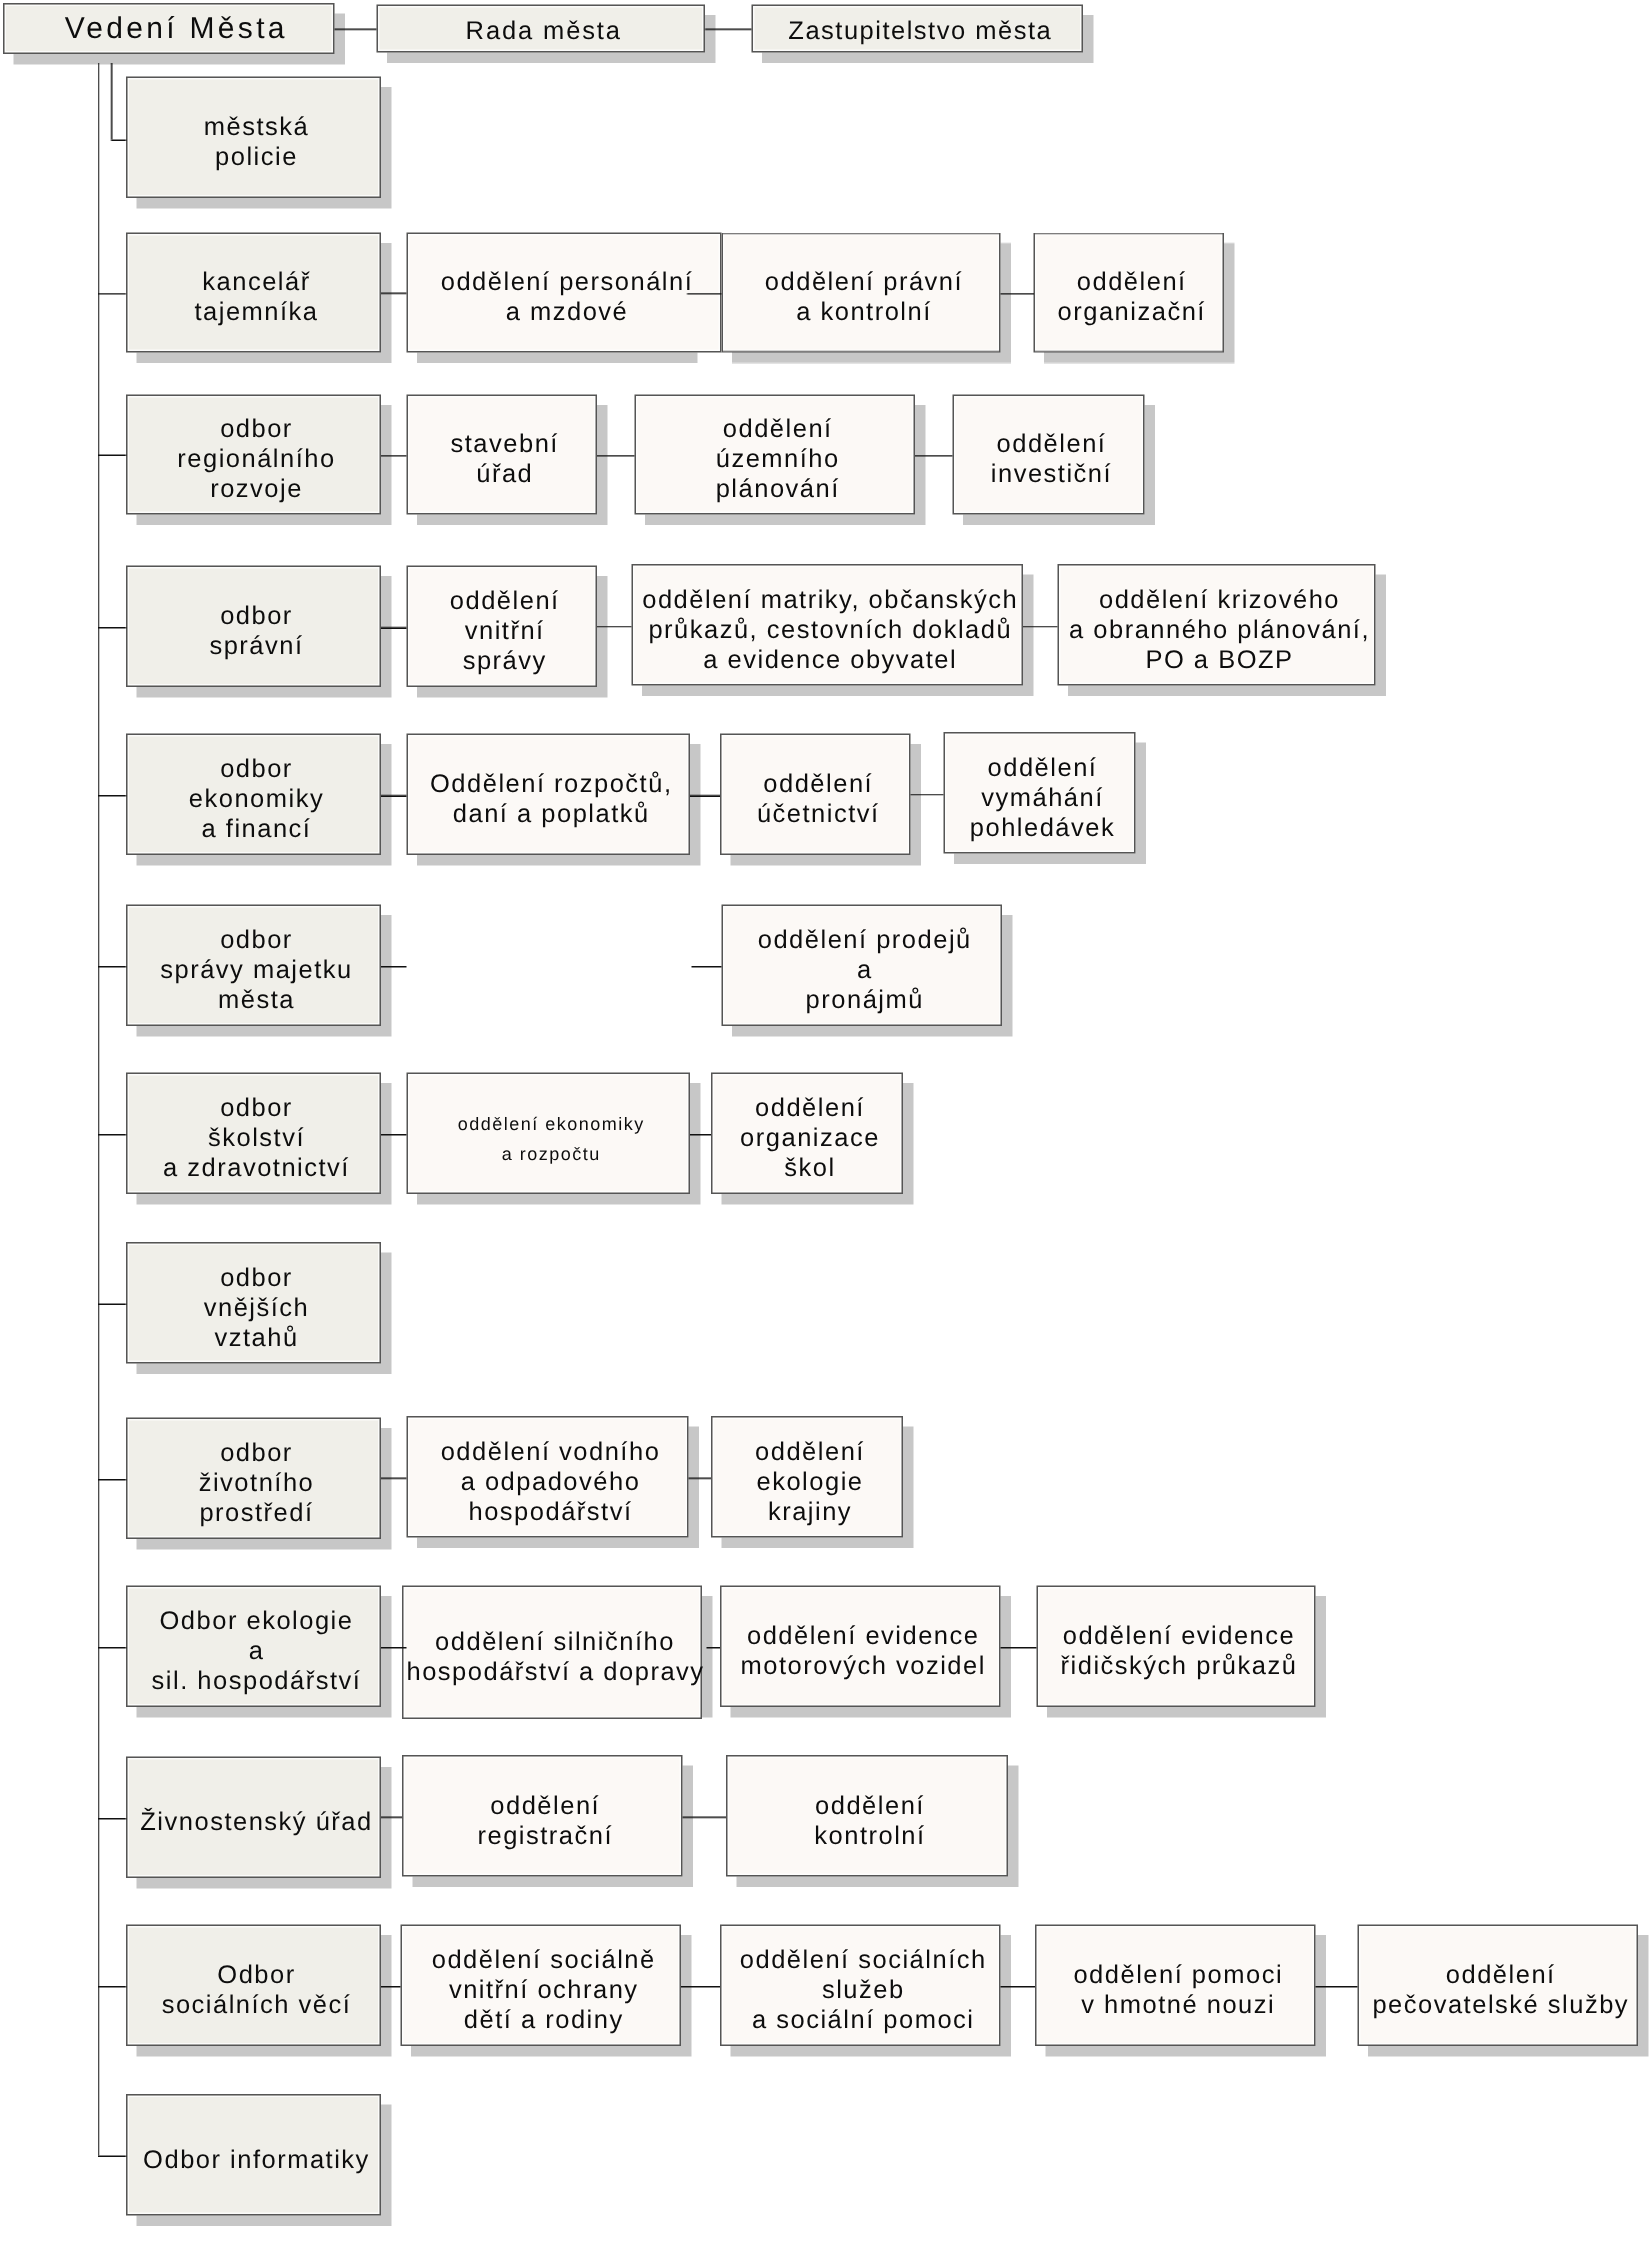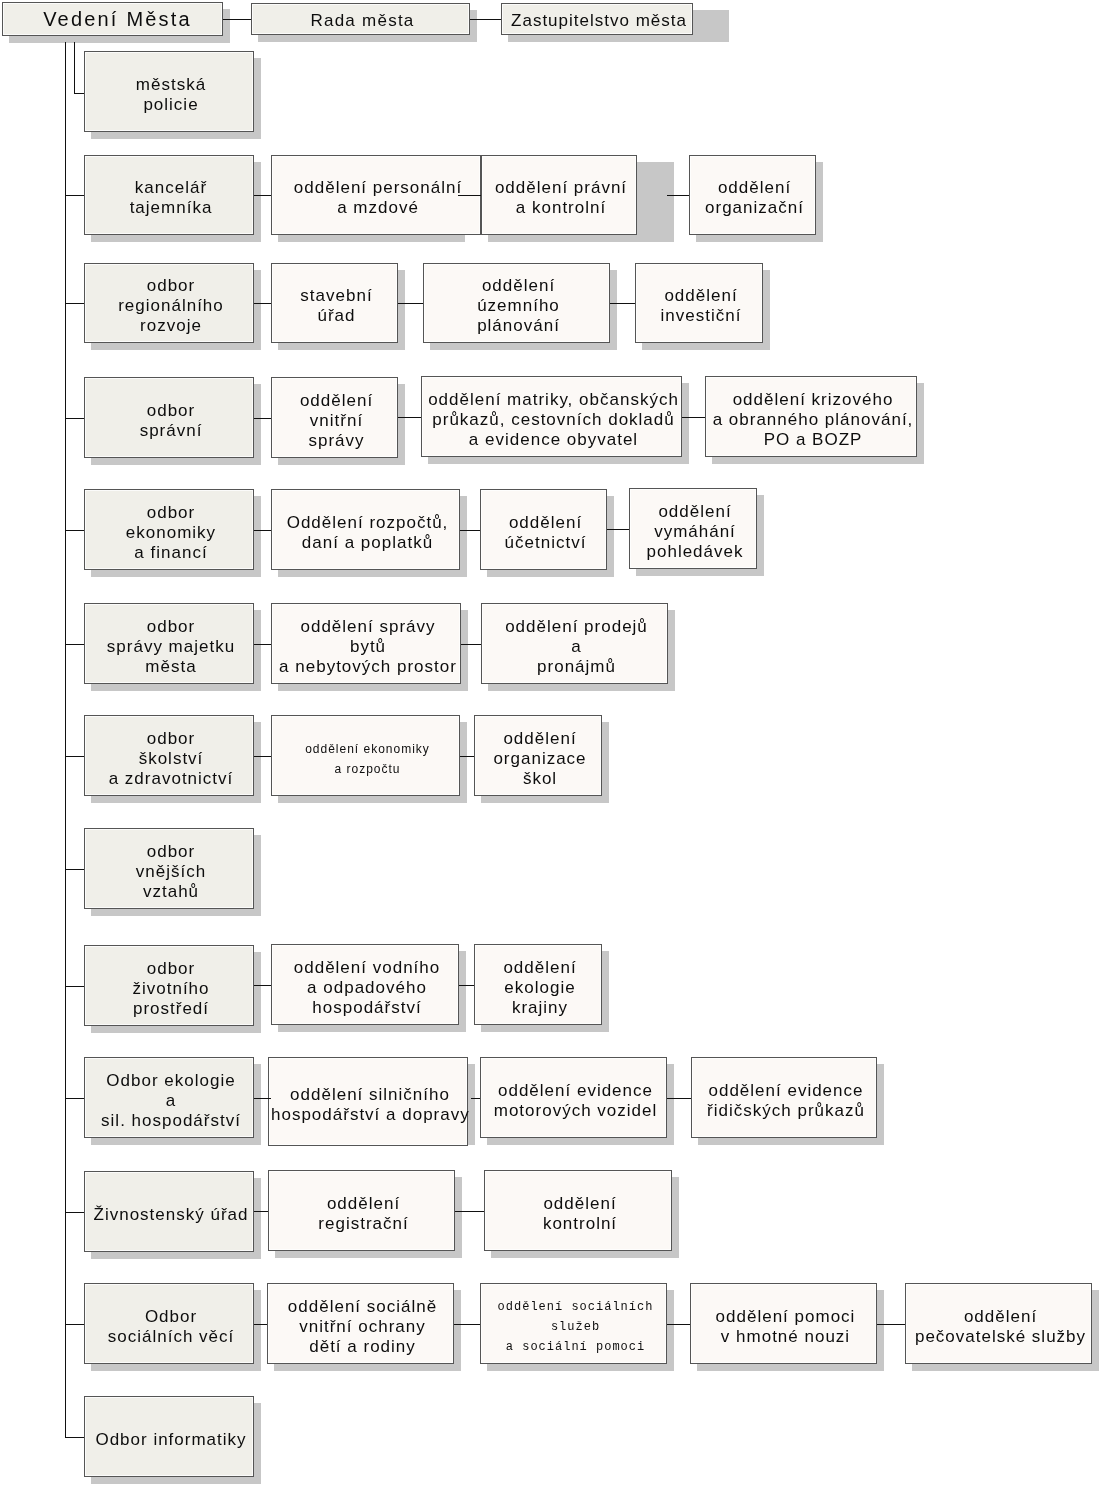--- a/index.html
+++ b/index.html
@@ -29,21 +29,21 @@
     <div class="bx">
         <span class="lbl" style="font-size:20px;letter-spacing:2.2px;left:5px;top:0px;">Vedení Města</span>
       </div>
   </div>
   <div class="node lvl1" style="left:251px;top:3px;width:219px;height:32px;">
     <div class="sh" style="left:6.5px;top:6.5px;width:219px;height:32px;"></div>
     <div class="bx">
         <span class="lbl" style="font-size:17px;letter-spacing:1.25px;top:2px;">Rada města</span>
       </div>
   </div>
-  <div class="node lvl1" style="left:501px;top:3px;width:192px;height:32px;">
+  <div class="node lvl1" style="left:501px;top:3px;width:221px;height:32px;">
     <div class="sh" style="left:6.5px;top:6.5px;width:221px;height:32px;"></div>
     <div class="bx">
         <span class="lbl" style="font-size:17px;top:2px;">Zastupitelstvo města</span>
       </div>
   </div>
   <div class="node lvl1" style="left:84px;top:51px;width:170px;height:81px;">
     <div class="sh" style="left:6.5px;top:6.5px;width:170px;height:81px;"></div>
     <div class="bx">
         <span class="lbl" style="font-size:17px;">městská
 policie</span>
@@ -56,21 +56,21 @@
 tajemníka</span>
       </div>
   </div>
   <div class="node lvl2" style="left:271px;top:155px;width:210px;height:80px;">
     <div class="sh" style="left:6.5px;top:6.5px;width:187px;height:80px;"></div>
     <div class="bx">
         <span class="lbl" style="font-size:17px;">oddělení personální
 a mzdové</span>
       </div>
   </div>
-  <div class="node lvl2" style="left:481px;top:155px;width:156px;height:80px;">
+  <div class="node lvl2" style="left:481px;top:155px;width:186px;height:80px;">
     <div class="sh" style="left:6.5px;top:6.5px;width:186px;height:80px;"></div>
     <div class="bx">
         <span class="lbl" style="font-size:17px;">oddělení právní
 a kontrolní</span>
       </div>
   </div>
   <div class="node lvl2" style="left:689px;top:155px;width:127px;height:80px;">
     <div class="sh" style="left:6.5px;top:6.5px;width:127px;height:80px;"></div>
     <div class="bx">
         <span class="lbl" style="font-size:17px;">oddělení
@@ -169,28 +169,20 @@
       </div>
   </div>
   <div class="node lvl1" style="left:84px;top:603px;width:170px;height:81px;">
     <div class="sh" style="left:6.5px;top:6.5px;width:170px;height:81px;"></div>
     <div class="bx">
         <span class="lbl" style="font-size:17px;">odbor
 správy majetku
 města</span>
       </div>
   </div>
-  <div class="node lvl2" style="left:271px;top:603px;width:190px;height:81px;">
-    <div class="sh" style="left:6.5px;top:6.5px;width:190px;height:81px;"></div>
-    <div class="bx">
-        <span class="lbl" style="font-size:17px;">oddělení správy
-bytů
-a nebytových prostor</span>
-      </div>
-  </div>
   <div class="node lvl2" style="left:481px;top:603px;width:187px;height:81px;">
     <div class="sh" style="left:6.5px;top:6.5px;width:187px;height:81px;"></div>
     <div class="bx">
         <span class="lbl" style="font-size:17px;">oddělení prodejů
 a
 pronájmů</span>
       </div>
   </div>
   <div class="node lvl1" style="left:84px;top:715px;width:170px;height:81px;">
     <div class="sh" style="left:6.5px;top:6.5px;width:170px;height:81px;"></div>
@@ -307,21 +299,21 @@
     <div class="sh" style="left:6.5px;top:6.5px;width:187px;height:81px;"></div>
     <div class="bx">
         <span class="lbl" style="font-size:17px;">oddělení sociálně
 vnitřní ochrany
 dětí a rodiny</span>
       </div>
   </div>
   <div class="node lvl2" style="left:480px;top:1283px;width:187px;height:81px;">
     <div class="sh" style="left:6.5px;top:6.5px;width:187px;height:81px;"></div>
     <div class="bx">
-        <span class="lbl" style="font-size:12px;font-family:Liberation Mono, monospace;">oddělení sociálních
+        <span class="lbl" style="font-size:17px;">oddělení sociálních
 služeb
 a sociální pomoci</span>
       </div>
   </div>
   <div class="node lvl2" style="left:690px;top:1283px;width:187px;height:81px;">
     <div class="sh" style="left:6.5px;top:6.5px;width:187px;height:81px;"></div>
     <div class="bx">
         <span class="lbl" style="font-size:17px;">oddělení pomoci
 v hmotné nouzi</span>
       </div>

